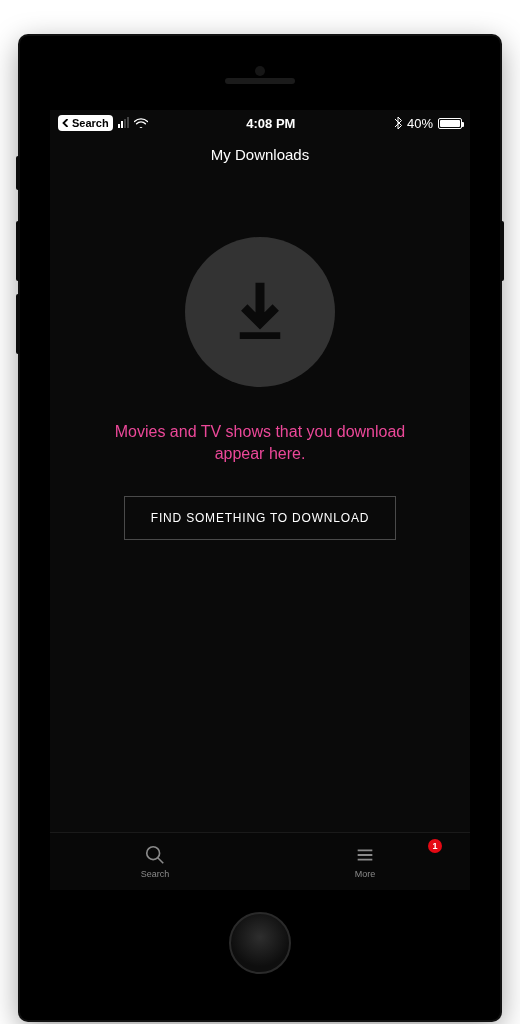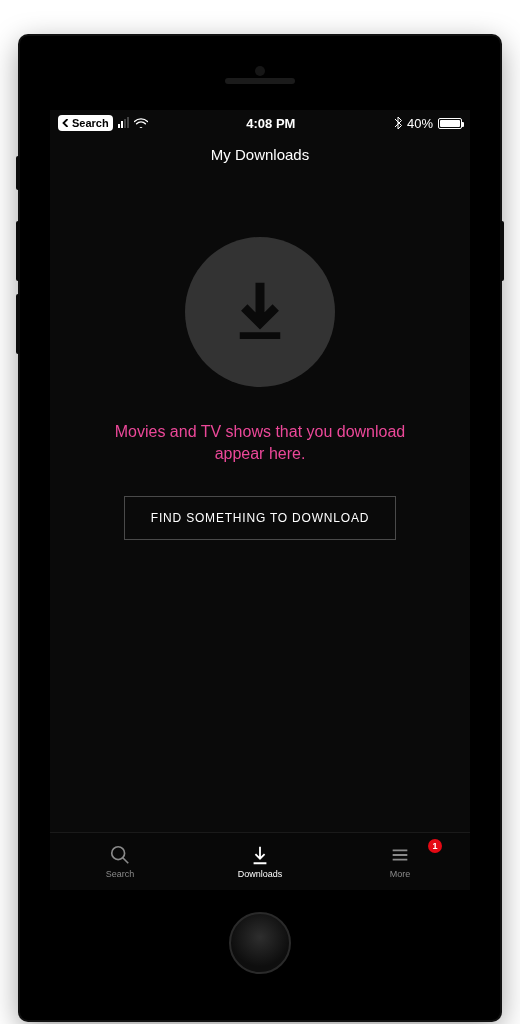--- a/index.html
+++ b/index.html
@@ -260,26 +260,20 @@
       </div>
 
       <div class="tabbar">
         <div class="tab">
           <svg viewBox="0 0 24 24">
               <circle cx="10" cy="10" r="7" fill="none" stroke="#8a8a8a" stroke-width="1.8"></circle>
               <path d="M15 15 L21 21" stroke="#8a8a8a" stroke-width="1.8"></path>
             </svg>
           <span>Search</span>
         </div>
-        <div class="tab active">
-          <svg viewBox="0 0 24 24">
-              <path d="M12 3 v12 M7 11 l5 5 l5-5 M5 21 h14" fill="none" stroke="#fff" stroke-width="2"></path>
-            </svg>
-          <span>Downloads</span>
-        </div>
         <div class="tab">
           <svg viewBox="0 0 24 24">
               <path d="M4 7 h16 M4 12 h16 M4 17 h16" stroke="#8a8a8a" stroke-width="2"></path>
             </svg>
           <span class="badge">1</span>
           <span>More</span>
         </div>
       </div>
 
     </div>

